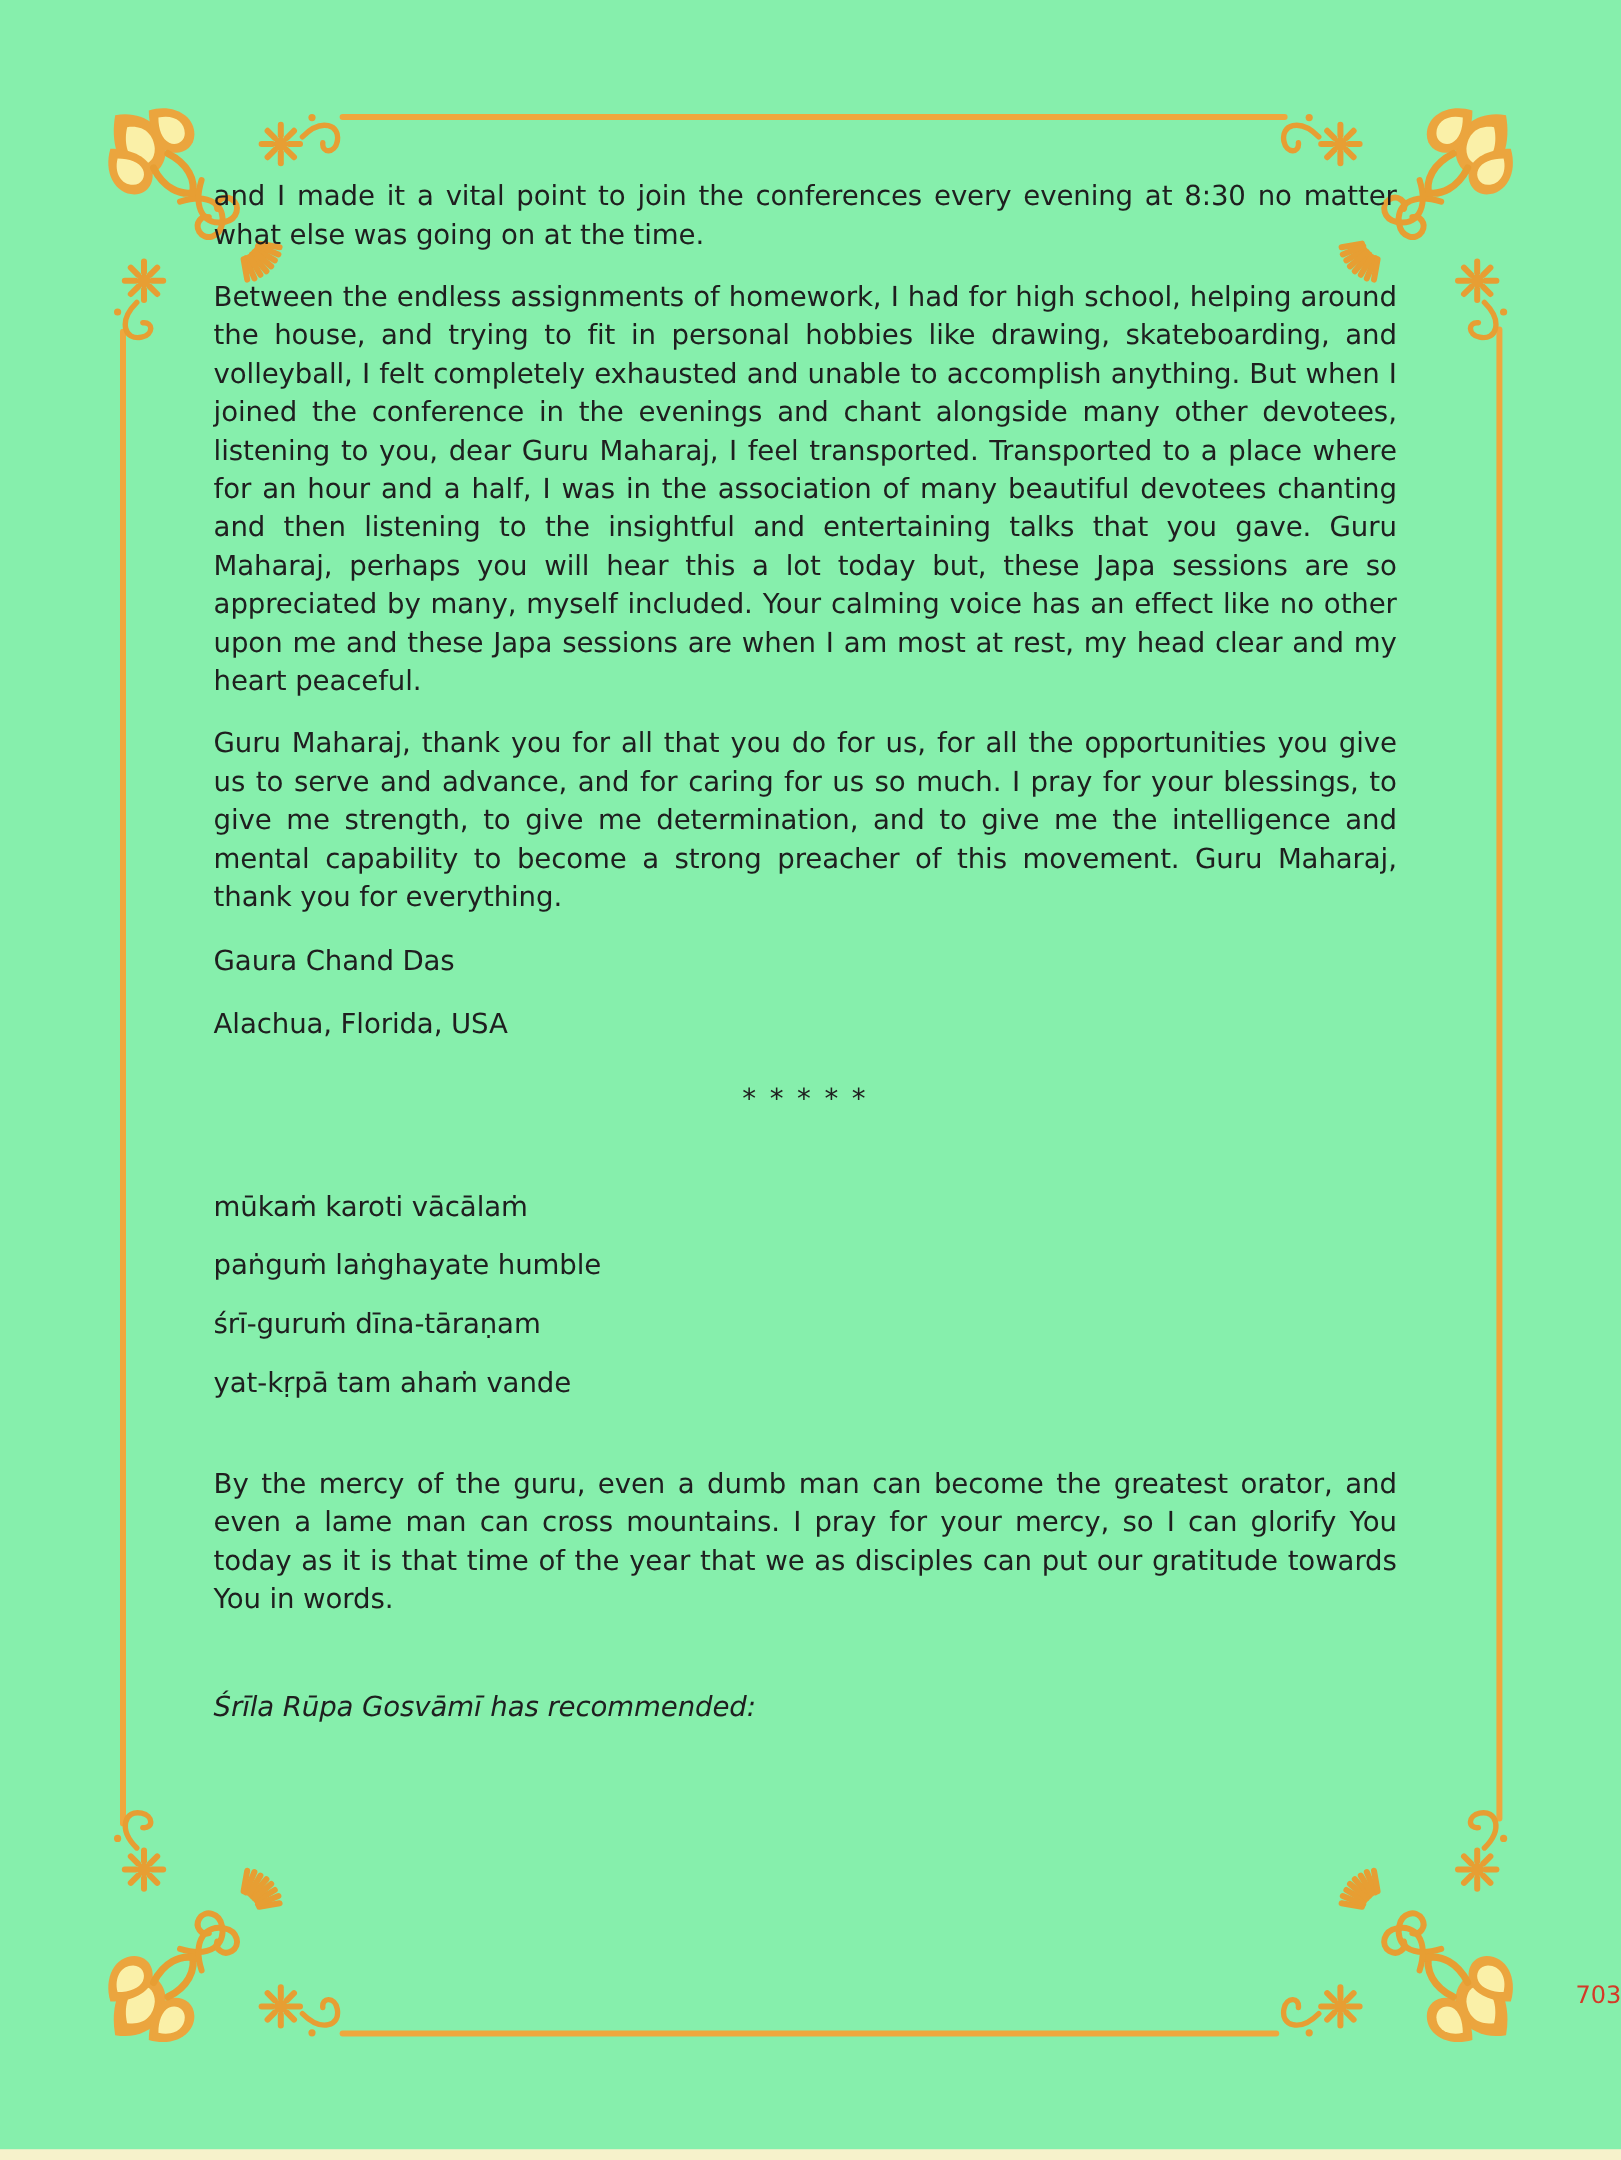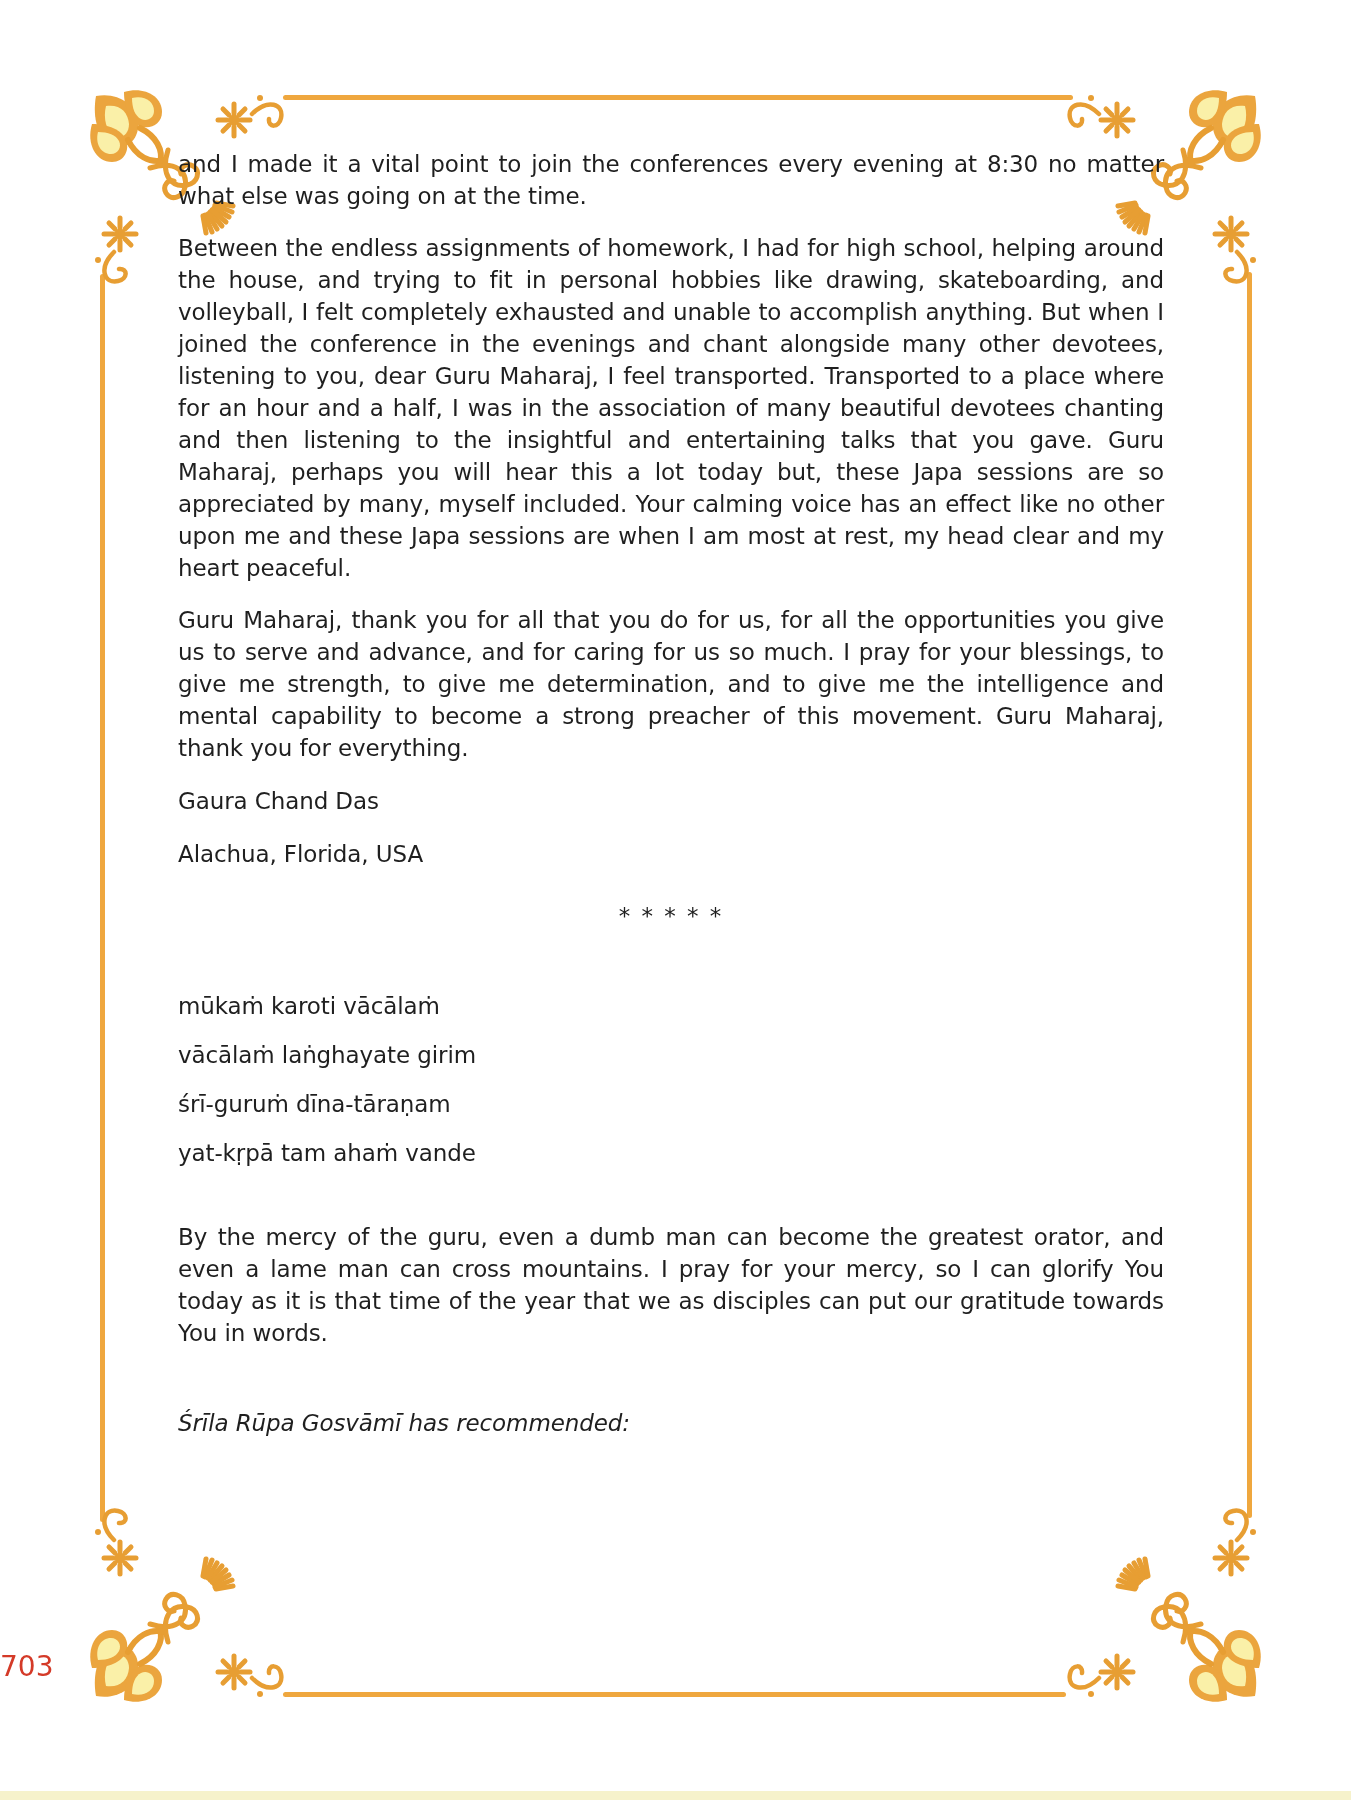--- a/index.html
+++ b/index.html
@@ -1,19 +1,19 @@
 <!DOCTYPE html>
 <html><head>
 <meta charset="utf-8">
 <style>
   html,body { margin:0; padding:0; background:#e8e4d0; }
   .page {
     position:relative;
     width:1351px; height:1800px;
-    background:#ffffff;
+    background:#86efac;
     overflow:hidden;
     font-family:"DejaVu Sans","Liberation Sans",sans-serif;
   }
   
   .frame-line { position:absolute; background:#EFA73E; border-radius:3px; }
   .line-top    { left:283px; top:95px;  width:790px; height:5px; }
   .line-bottom { left:283px; top:1692px; width:783px; height:5px; }
   .line-left   { left:100px; top:274px; width:5px; height:1248px; }
   .line-right  { left:1247px; top:272px; width:5px; height:1246px; }
   .ornament { position:absolute; width:200px; height:200px; }
@@ -35,21 +35,21 @@
   .sig-line       { margin-top:21px !important; }
   .separator      { margin-top:30px !important; text-align:center; letter-spacing:2px; }
   .salutation     { margin-top:64px !important; }
   .obeisances     { margin-top:21px !important; }
   .verse-first    { margin-top:58px !important; }
   .verse          { margin-top:17px !important; }
   .translation    { margin-top:52px !important; text-align:justify; }
   .recommendation { margin-top:58px !important;font-style:italic; }
   .page-number {
     position:absolute; left:0; right:0; top:1650px;
-    text-align:left; color:#D43A28; font-size:28px;
+    text-align:right; color:#D43A28; font-size:20px;
   }
 </style>
 </head>
 <body>
 
 <svg width="0" height="0" style="position:absolute">
   <defs>
     <g id="corner-ornament">
 
       <path d="M12,12 C34,8 52,20 54,40 C55,56 42,66 30,62 C14,56 8,34 12,12 Z" fill="#EBA53E"></path>
@@ -114,21 +114,21 @@
     <p class="p-body">Between the endless assignments of homework, I had for high school, helping around the house, and trying to fit in personal hobbies like drawing, skateboarding, and volleyball, I felt completely exhausted and unable to accomplish anything. But when I joined the conference in the evenings and chant alongside many other devotees, listening to you, dear Guru Maharaj, I feel transported. Transported to a place where for an hour and a half, I was in the association of many beautiful devotees chanting and then listening to the insightful and entertaining talks that you gave. Guru Maharaj, perhaps you will hear this a lot today but, these Japa sessions are so appreciated by many, myself included. Your calming voice has an effect like no other upon me and these Japa sessions are when I am most at rest, my head clear and my heart peaceful.</p>
     <p class="p-body p-last">Guru Maharaj, thank you for all that you do for us, for all the opportunities you give us to serve and advance, and for caring for us so much. I pray for your blessings, to give me strength, to give me determination, and to give me the intelligence and mental capability to become a strong preacher of this movement. Guru Maharaj, thank you for everything.</p>
 
     <p class="sig-line">Gaura Chand Das</p>
     <p class="sig-line">Alachua, Florida, USA</p>
 
     <p class="separator">* * * * *</p>
 
 
     <p class="verse-first">mūkaṁ karoti vācālaṁ</p>
-    <p class="verse">vācālaṁ laṅghayate girim</p>
+    <p class="verse">paṅguṁ laṅghayate humble</p>
     <p class="verse">śrī-guruṁ dīna-tāraṇam</p>
     <p class="verse">yat-kṛpā tam ahaṁ vande</p>
 
     <p class="translation">By the mercy of the guru, even a dumb man can become the greatest orator, and even a lame man can cross mountains. I pray for your mercy, so I can glorify You today as it is that time of the year that we as disciples can put our gratitude towards You in words.</p>
 
     <p class="recommendation">Śrīla Rūpa Gosvāmī has recommended:</p>
   </div>
 
   <div class="page-number">703</div>
 

